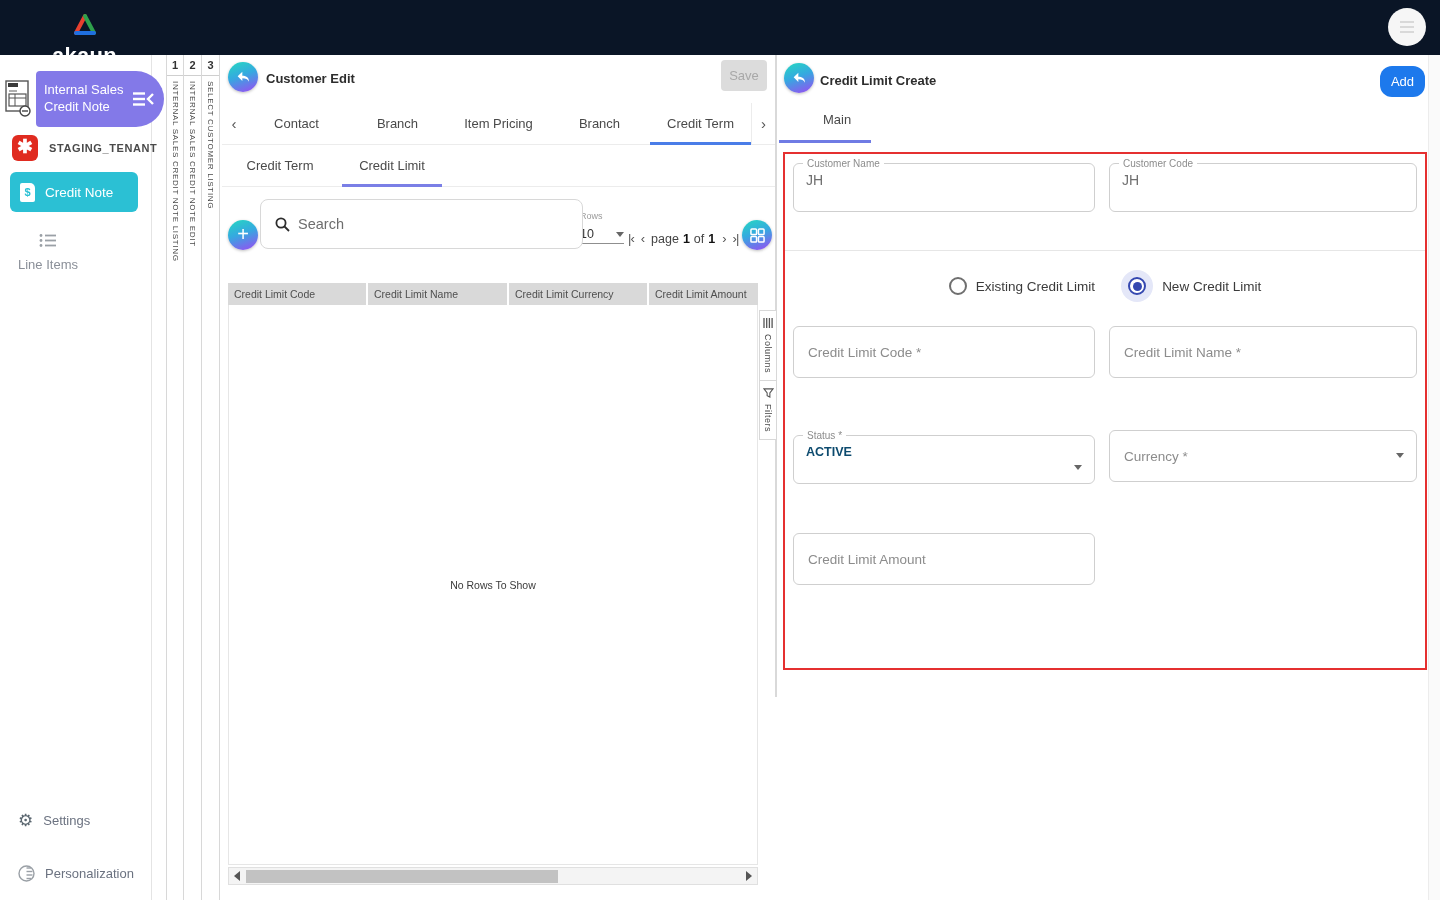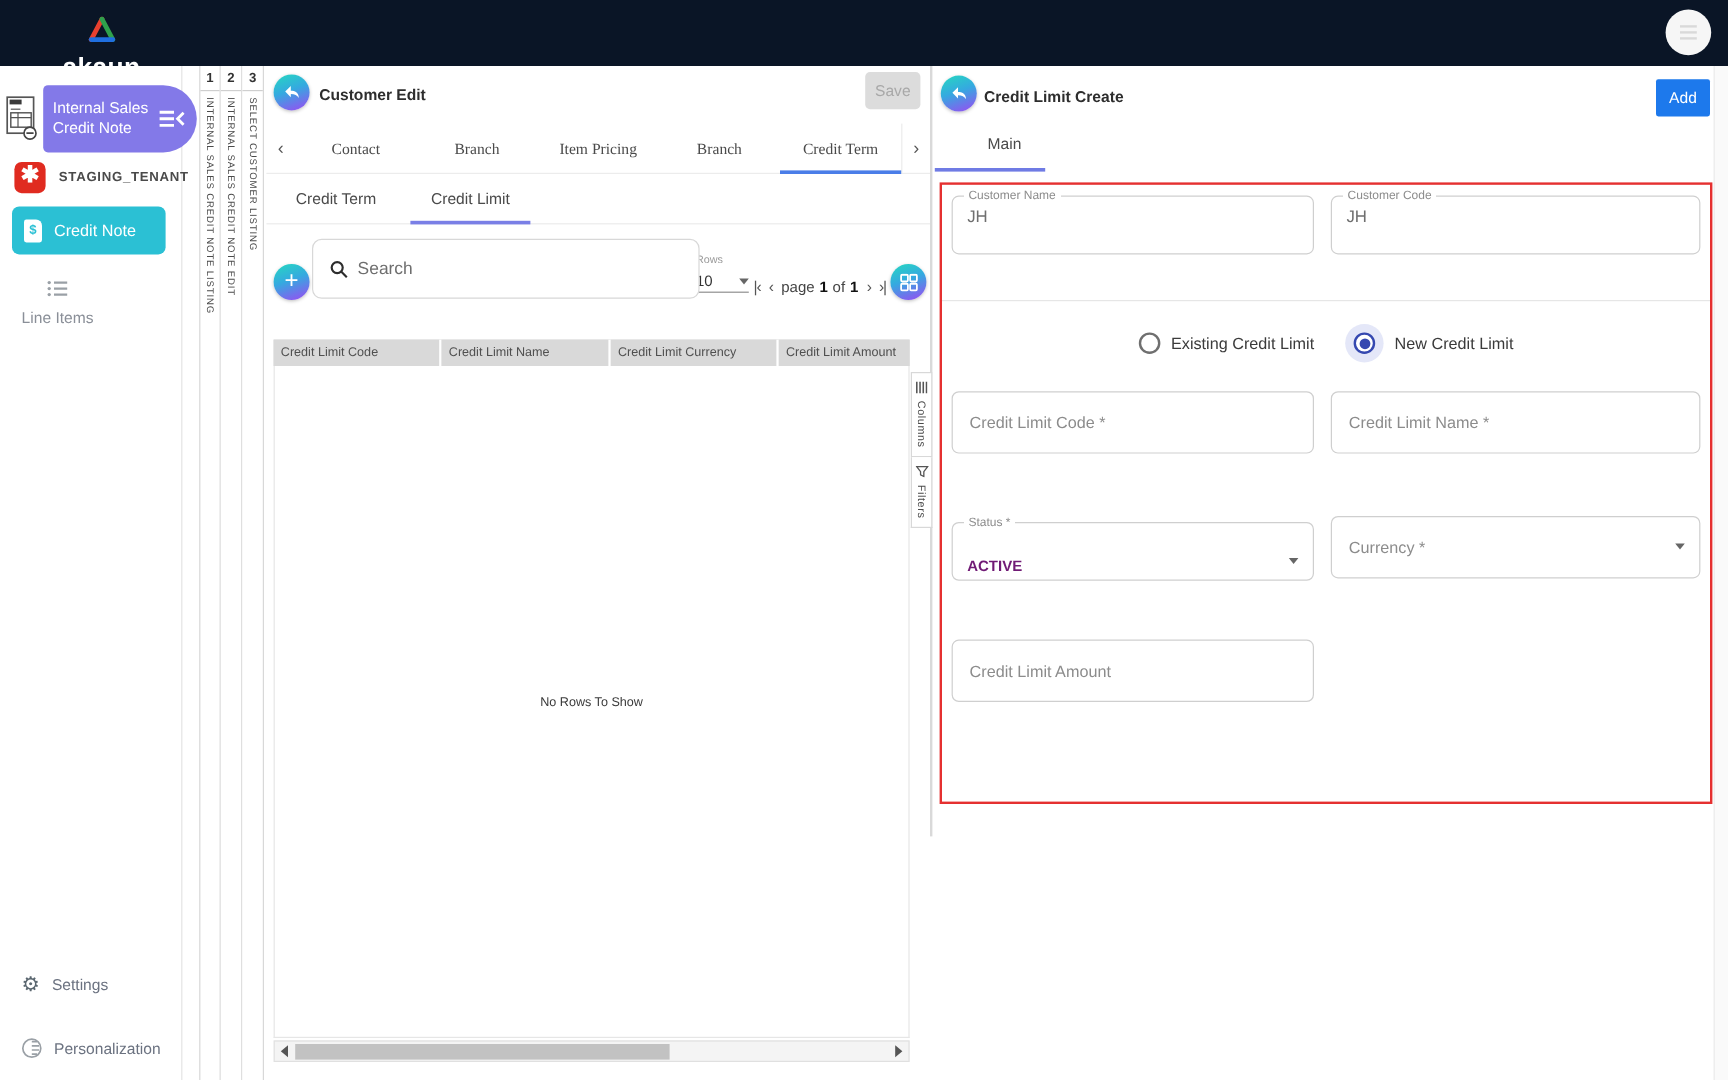--- a/index.html
+++ b/index.html
@@ -57,21 +57,21 @@
   .mid { position:absolute; top:55px; left:222px; width:555px; height:642px; background:#fff; border-right:2px solid #d9d9d9; }
   .mid-header { position:relative; height:48px; }
   .mid-header .grad-circle { position:absolute; left:6px; top:7px; }
   .mid-header .panel-title { position:absolute; left:44px; top:16px; }
   .save-btn { position:absolute; right:8px; top:5px; width:46px; height:31px; background:#dcdcdc; border:none;
               border-radius:4px; color:#a8a8a8; font-size:13px; font-family:inherit; }
   .tabs-row { position:relative; height:42px; border-bottom:1px solid #ececec; display:flex; align-items:stretch; }
   .tab-chevron { width:24px; display:flex; align-items:center; justify-content:center; color:#555; font-size:15px; cursor:pointer; }
   .tab-chevron.right { border-left:1px solid #ececec; }
   .tabs-flex { flex:1; display:flex; }
-  .m-tab { flex:1; text-align:center; line-height:42px; font-size:13px; color:#4a4a4a; position:relative; cursor:pointer;font-family:Liberation Serif, serif; }
+  .m-tab { flex:1; text-align:center; line-height:42px; font-size:13px; color:#4a4a4a; position:relative; cursor:pointer; }
   .m-tab .tab-underline { position:absolute; bottom:-1px; left:0; width:100%; height:3px; background:#4a7de8; }
   .subtabs-row { position:relative; height:42px; border-bottom:1px solid #ececec; display:flex; padding-left:2px; }
   .sub-tab { width:112px; text-align:center; line-height:42px; font-size:13px; color:#4a4a4a; position:relative; cursor:pointer; }
   .sub-tab .sub-underline { position:absolute; bottom:-1px; left:6px; width:100px; height:3px; background:#7a7fe6; }
 
   .plus-btn { position:absolute; left:6px; top:165px; }
   .plus-glyph { color:#fff; font-size:20px; font-weight:400; line-height:1; margin-top:-2px; }
   .search-box { position:absolute; left:38px; top:144px; width:323px; height:50px; border:1px solid #d8d8d8;
                 border-radius:8px; background:#fff; display:flex; align-items:center; padding-left:14px; gap:8px; z-index:2; }
   .search-box input { border:none; outline:none; font-size:14.5px; color:#333; width:240px; font-family:inherit; }
@@ -112,31 +112,31 @@
   .tri-right { width:0; height:0; border-top:5px solid transparent; border-bottom:5px solid transparent; border-left:6px solid #555; }
   .hs-thumb { position:absolute; left:17px; top:2px; width:312px; height:13px; background:#c2c2c2; cursor:grab; }
   .hs-arrow.right { position:absolute; right:0; }
 
   
   .rp { position:absolute; top:55px; left:779px; width:661px; height:845px; background:#fff; }
   .rp-header { position:relative; height:50px; }
   .rp-header .grad-circle { position:absolute; left:5px; top:8px; }
   .rp-header .panel-title { position:absolute; left:41px; top:18px; }
   .add-btn { position:absolute; left:601px; top:11px; width:45px; height:31px; background:#1d79ec; color:#fff;
-             border:none; border-radius:2px; font-size:13px; font-family:inherit; cursor:pointer; }
+             border:none; border-radius:12px; font-size:13px; font-family:inherit; cursor:pointer; }
   .rp-tab { position:absolute; left:44px; top:57px; font-size:13px; color:#4a4a4a; cursor:pointer; }
   .rp-tab-underline { position:absolute; left:0; top:85px; width:92px; height:3px; background:#6f7be4; }
 
   .form-box { position:absolute; left:4px; top:97px; width:644px; height:518px; border:2px solid #e53030; background:#fff; }
 
   fieldset.fld { position:absolute; height:54px; border:1px solid #cfcfcf; border-radius:6px; padding:0; }
   fieldset.fld legend { font-size:10px; color:#8c8c8c; margin-left:9px; padding:0 4px; }
   fieldset.fld input { border:none; outline:none; background:transparent; font-family:inherit;
                        font-size:14px; color:#6f6f6f; padding:3px 12px 8px; width:85%; }
-  fieldset.fld .fld-value { font-size:12.5px; font-weight:700; color:#701a75; padding:4px 12px 8px;margin-top:20px; }
+  fieldset.fld .fld-value { font-size:12.5px; font-weight:700; color:#0c4a6e; padding:4px 12px 8px; }
   .fld-caret { position:absolute; right:12px; top:24px; }
 
   .pos-l { left:8px; width:302px; }
   .pos-r { left:324px; width:308px; }
   .row1 { top:4px; }
   .divider { position:absolute; left:0; top:96px; width:100%; height:1px; background:#e6e6e6; }
 
   .radio-row { position:absolute; left:0; top:110px; width:100%; height:44px; display:flex;
                align-items:center; justify-content:center; gap:26px; }
   .radio-opt { display:flex; align-items:center; gap:9px; cursor:pointer; }

